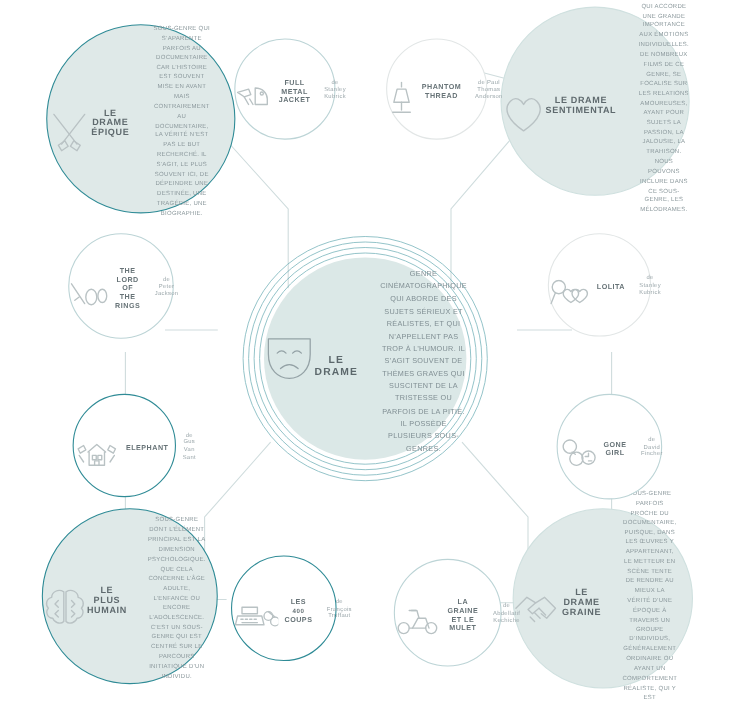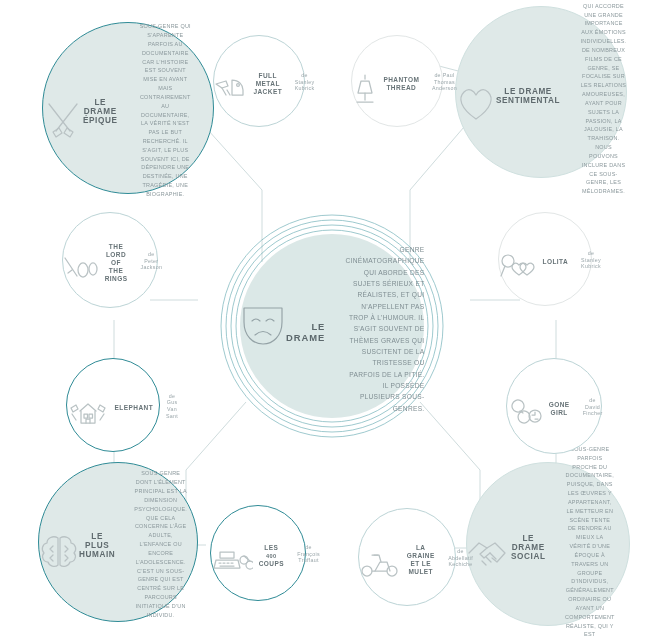--- a/index.html
+++ b/index.html
@@ -68,21 +68,21 @@
       <path d="M520 260 L556 260"></path>
     </g>
     <g fill="none" stroke="#2f8b96" stroke-width="0.85" opacity="0.55">
       <circle cx="332" cy="326" r="96"></circle>
       <circle cx="332" cy="326" r="101"></circle>
       <circle cx="332" cy="326" r="106"></circle>
       <circle cx="332" cy="326" r="111"></circle>
     </g>
   </svg>
 
-  <div id="center" class="node" style="left:240px;top:234px;width:184px;height:184px;text-align:right;">
+  <div id="center" class="node" style="left:240px;top:234px;width:184px;height:184px;">
     <span class="ico">
       <svg width="46" height="44" viewBox="0 0 46 44">
         <path d="M4 4 h38 v14 c0 14 -9 22 -19 22 S4 32 4 18 Z"></path>
         <path d="M12 17 q4 -4 8 0"></path>
           <path d="M26 17 q4 -4 8 0"></path>
         <path d="M15 31 q8 -7 16 0"></path>
       </svg>
     </span>
     <div class="ttl">LE DRAME</div>
     <div class="body">GENRE CINÉMATOGRAPHIQUE QUI ABORDE DES SUJETS SÉRIEUX ET RÉALISTES, ET QUI N’APPELLENT PAS TROP À L’HUMOUR. IL S’AGIT SOUVENT DE THÈMES GRAVES QUI SUSCITENT DE LA TRISTESSE OU PARFOIS DE LA PITIÉ. IL POSSÈDE PLUSIEURS SOUS-GENRES.</div>
@@ -129,21 +129,21 @@
   <div class="node genre soft" style="left:466px;top:462px;width:164px;height:164px;">
     <span class="ico">
       <svg width="44" height="32" viewBox="0 0 44 32">
         <path d="M2 14 L12 4 l8 5 8 -5 10 10 -8 9 -5 -4"></path>
         <path d="M20 9 l-7 6 4 4 6 -5"></path>
         <path d="M23 14 l6 6"></path>
           <path d="M19 18 l5 5"></path>
           <path d="M15 22 l4 4"></path>
       </svg>
     </span>
-    <div class="ttl">LE DRAME SOCIAL</div>
+    <div class="ttl">LE DRAME GRAINE</div>
     <div class="body">SOUS-GENRE PARFOIS PROCHE DU DOCUMENTAIRE, PUISQUE, DANS LES ŒUVRES Y APPARTENANT, LE METTEUR EN SCÈNE TENTE DE RENDRE AU MIEUX LA VÉRITÉ D’UNE ÉPOQUE À TRAVERS UN GROUPE D’INDIVIDUS, GÉNÉRALEMENT ORDINAIRE OU AYANT UN COMPORTEMENT RÉALISTE, QUI Y EST CONFRONTÉ.</div>
   </div>
 
   <div class="node film pale" style="left:213px;top:35px;width:92px;height:92px;">
     <span class="ico">
       <svg width="34" height="26" viewBox="0 0 34 26">
         <path d="M18 4 c7 0 11 5 11 10 v5 h-11 Z"></path>
           <circle cx="24" cy="9" r="1.4"></circle>
         <path d="M2 8 l10 -3 2 5 -6 2 Z"></path>
           <path d="M8 12 l4 7"></path>

